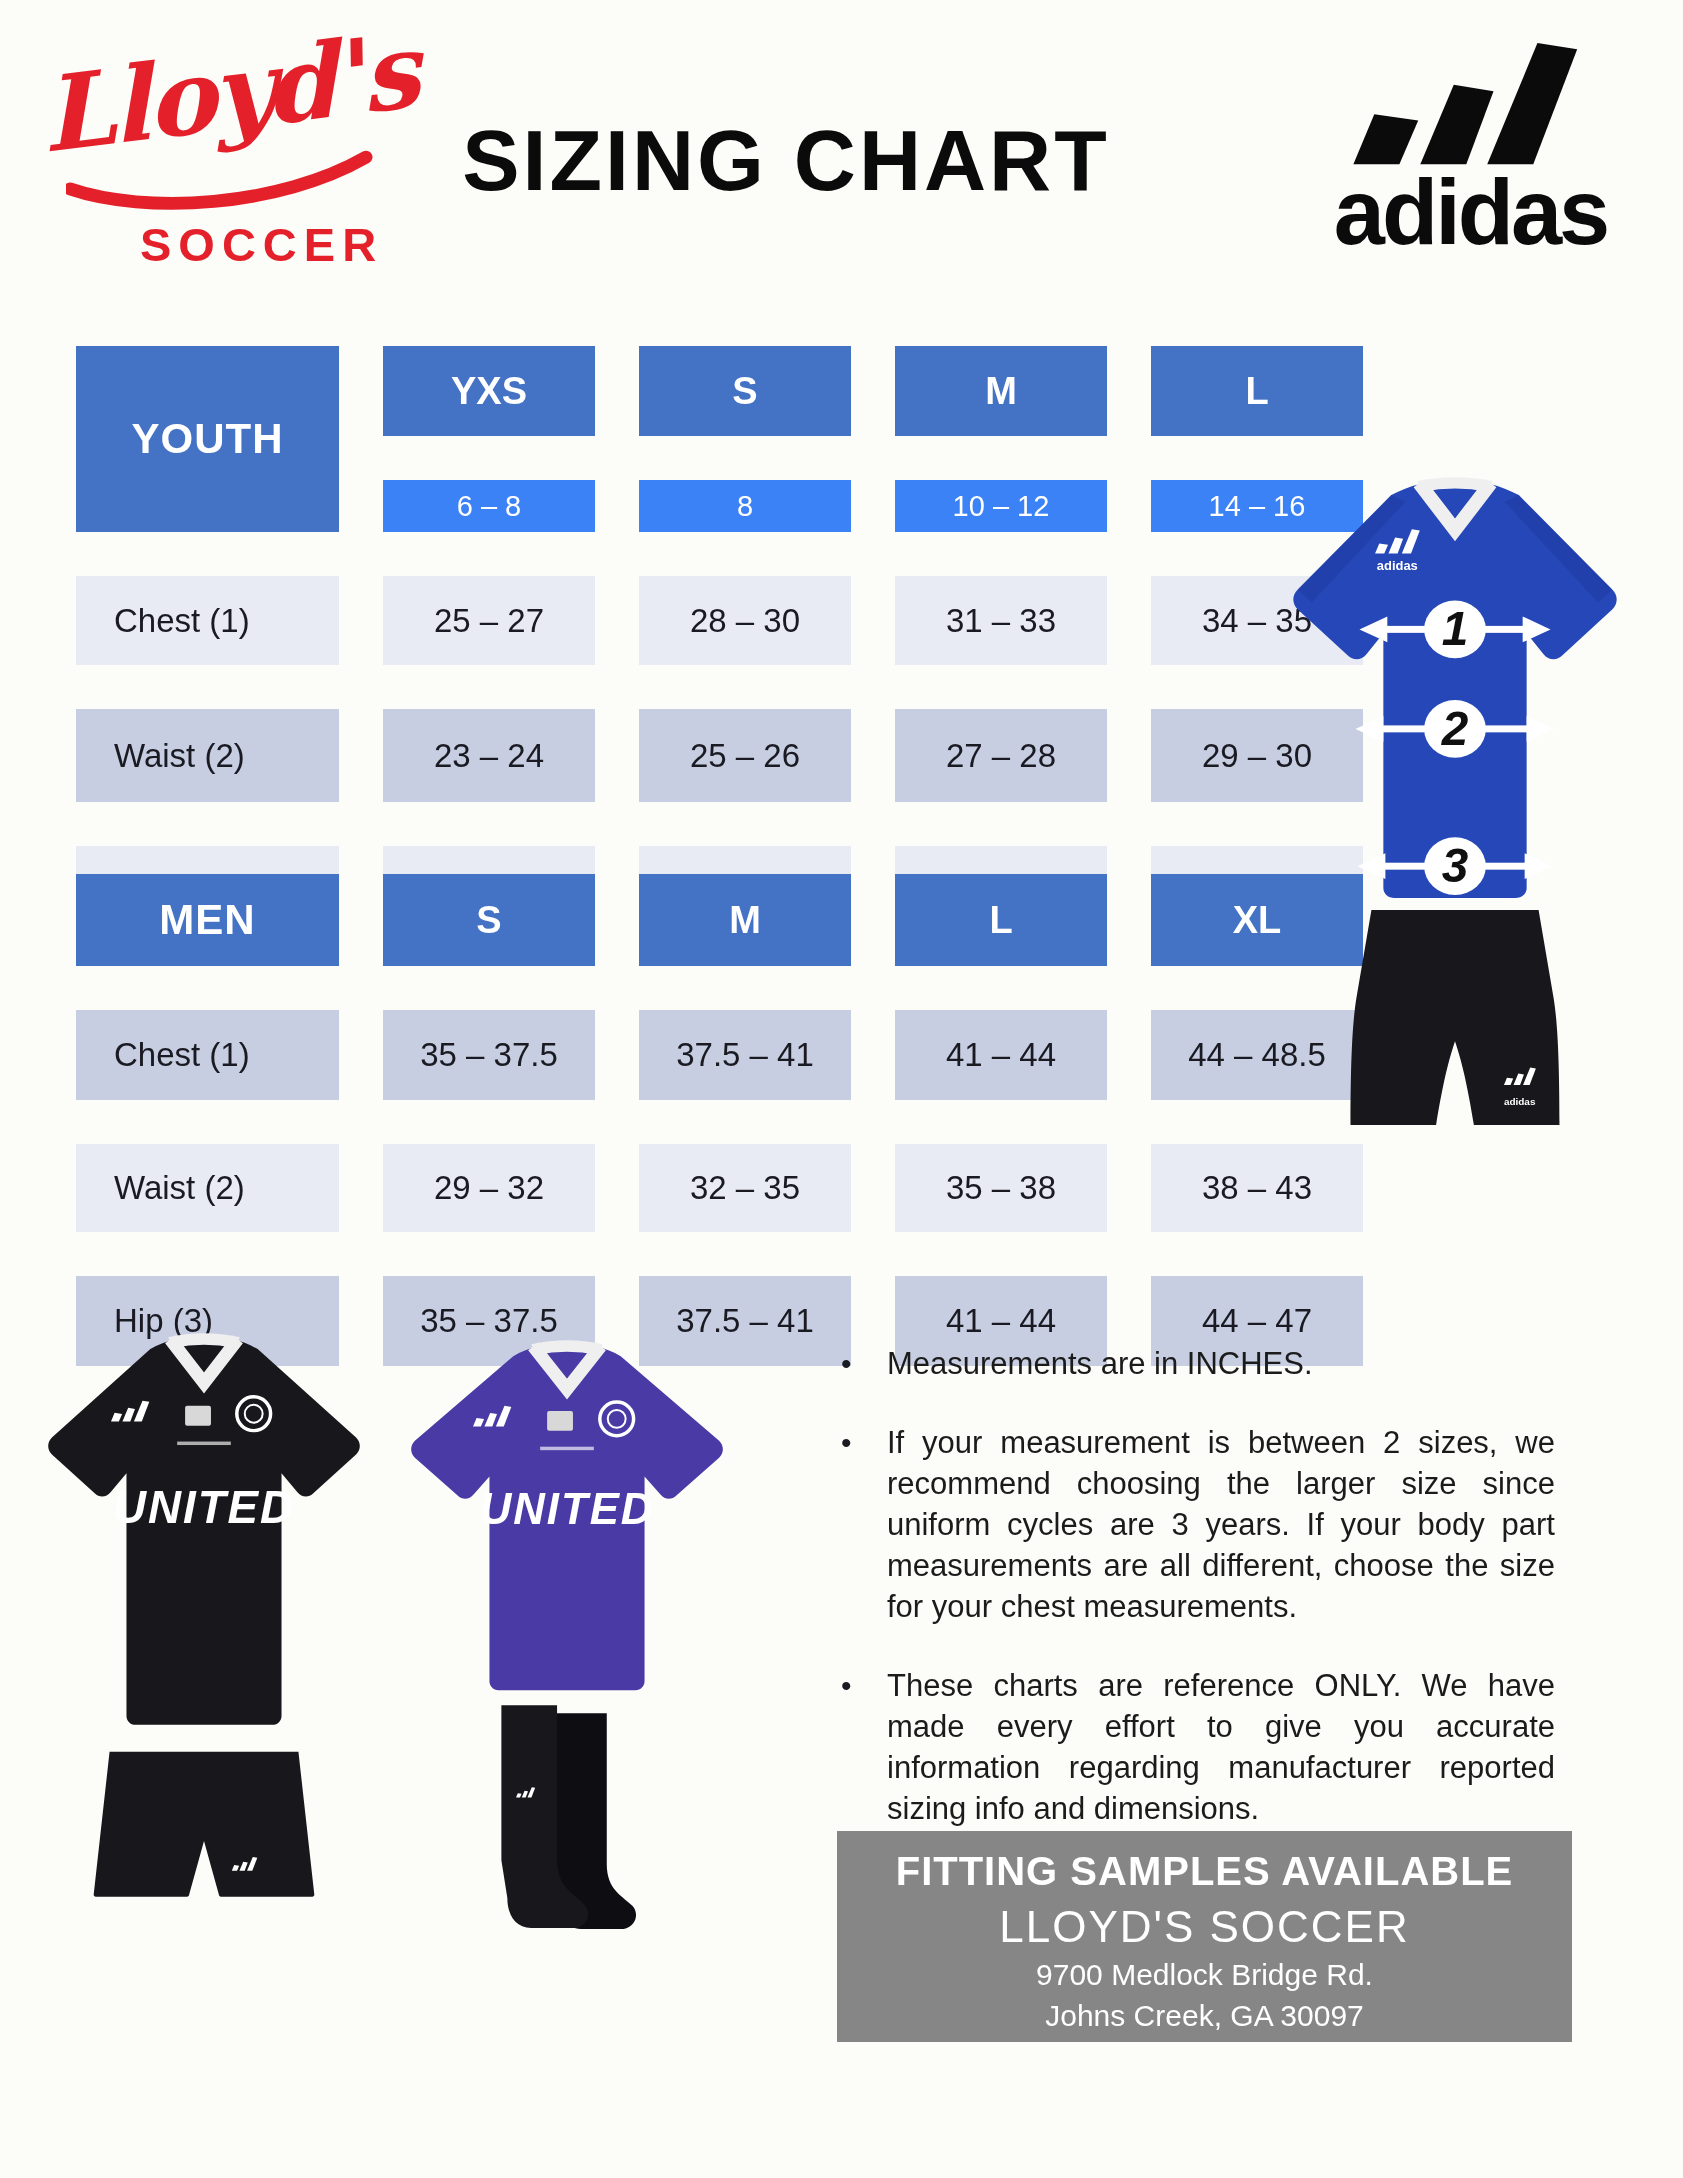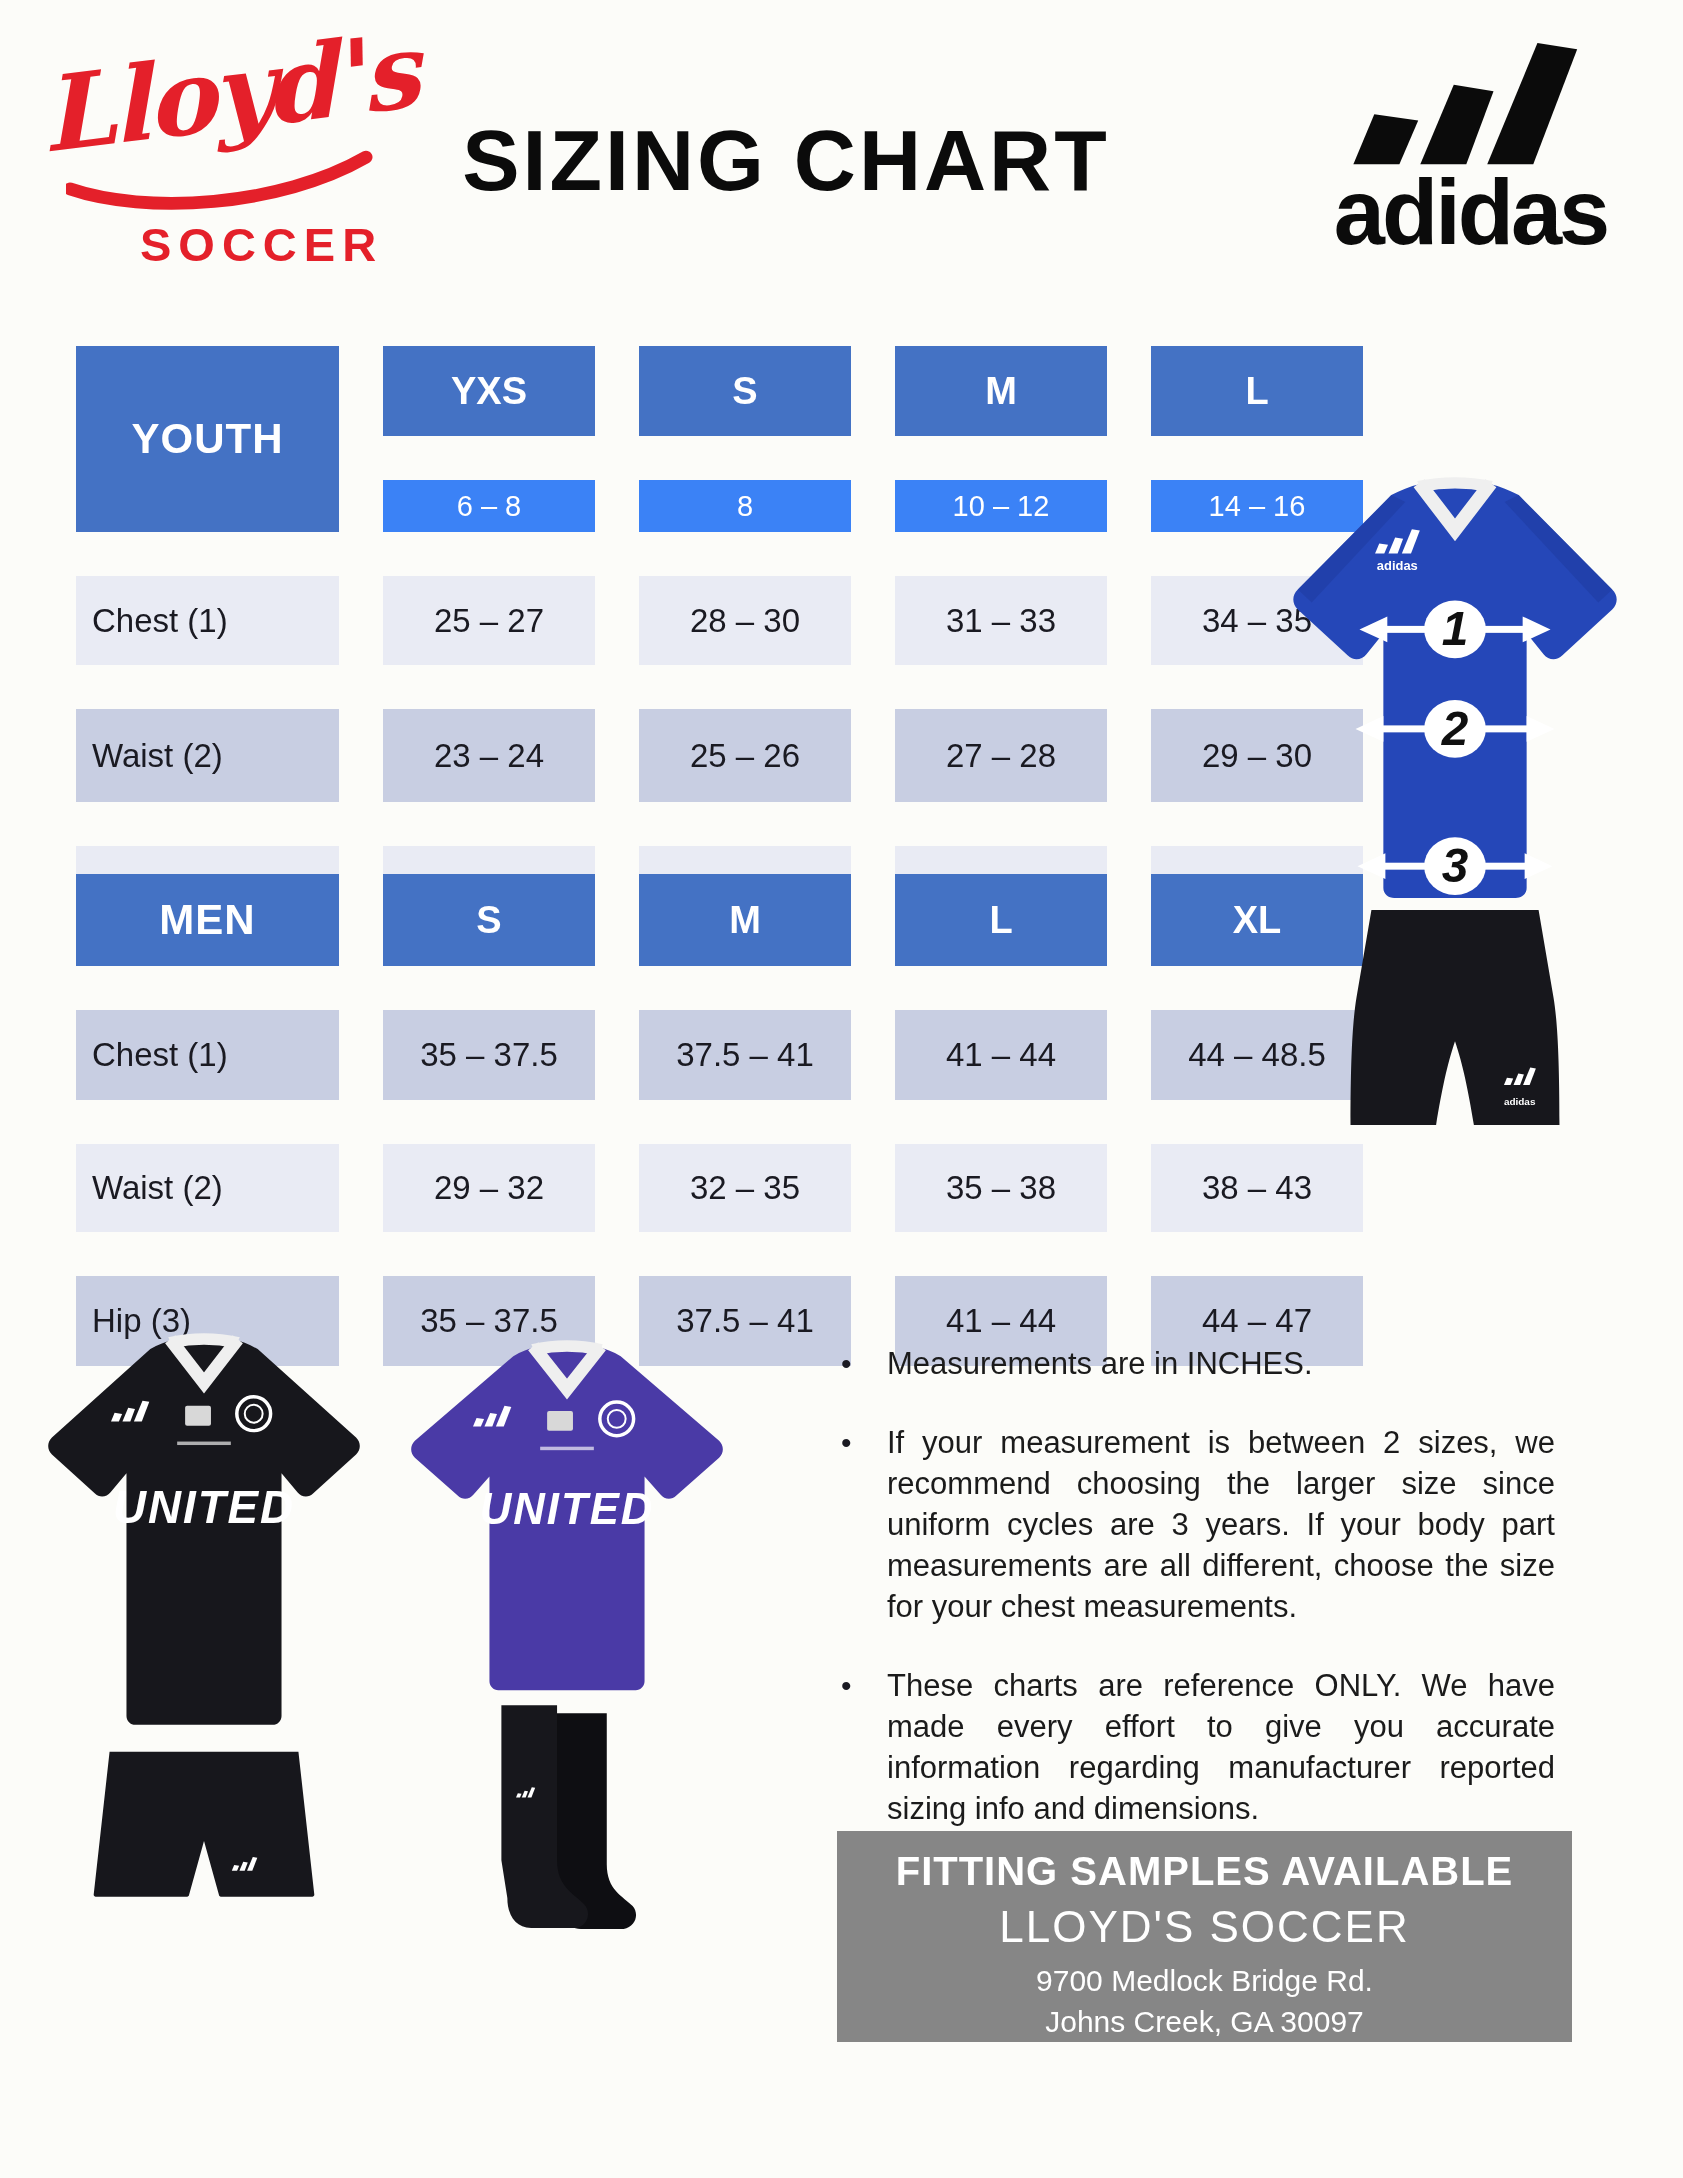--- a/index.html
+++ b/index.html
@@ -40,39 +40,39 @@
     font-size:92px;font-weight:700;letter-spacing:-3px;line-height:0.95;
     color:#0b0b0b;margin-top:-4px;
   }
   
   .tbl{position:absolute;display:grid;column-gap:7px;row-gap:9px;gap:44px;}
   #youth-table{left:76px;top:346px;grid-template-columns:263px 212px 212px 212px 212px;grid-template-rows:90px 52px 89px 93px 88px;}
   #men-table{left:76px;top:874px;grid-template-columns:263px 212px 212px 212px 212px;grid-template-rows:92px 90px 88px 90px;}
   .hcell{background:#4472C4;color:#fff;display:flex;align-items:center;justify-content:center;font-weight:700;font-size:38px;}
   .corner{grid-row:1 / span 2;grid-column:1;font-size:42px;letter-spacing:1px;}
   .agecell{background:#3b82f6;color:#fff;display:flex;align-items:center;justify-content:center;font-weight:400;font-size:29px;}
-  .lblcell{display:flex;align-items:center;padding-left:16px;font-size:33px;}
+  .lblcell{display:flex;align-items:center;padding-left:38px;font-size:33px;}
   .valcell{display:flex;align-items:center;justify-content:center;font-size:33px;}
   .c-light{background:#E9EBF4;}
   .c-dark{background:#C8CEE2;}
   
   .fig{position:absolute;}
   
   .notes{position:absolute;left:841px;top:1343px;width:714px;}
   .note{display:flex;margin-bottom:38px;}
   .note .dot{width:46px;flex:0 0 46px;font-size:30px;line-height:41px;}
   .note .txt{flex:1;font-size:31px;line-height:41px;text-align:justify;color:#1b1b1b;}
   
   .fitbox{
     position:absolute;left:837px;top:1831px;width:735px;height:211px;
     background:#868686;color:#fff;text-align:center;
   }
   .fit-title{font-size:40px;font-weight:700;margin-top:18px;letter-spacing:1px;}
   .fit-store{font-size:44px;font-weight:400;letter-spacing:2px;margin-top:8px;}
-  .fit-addr{font-size:30px;line-height:37px;margin-top:10px;}
+  .fit-addr{font-size:30px;line-height:37px;margin-top:4px;}
 </style>
 </head>
 <body>
 
 <div class="page">
 
   <svg width="0" height="0" style="position:absolute" aria-hidden="true">
     <defs>
       <g id="adibars">
         <polygon points="4,66 26,66 35,45 14,42" fill="currentColor"></polygon>

